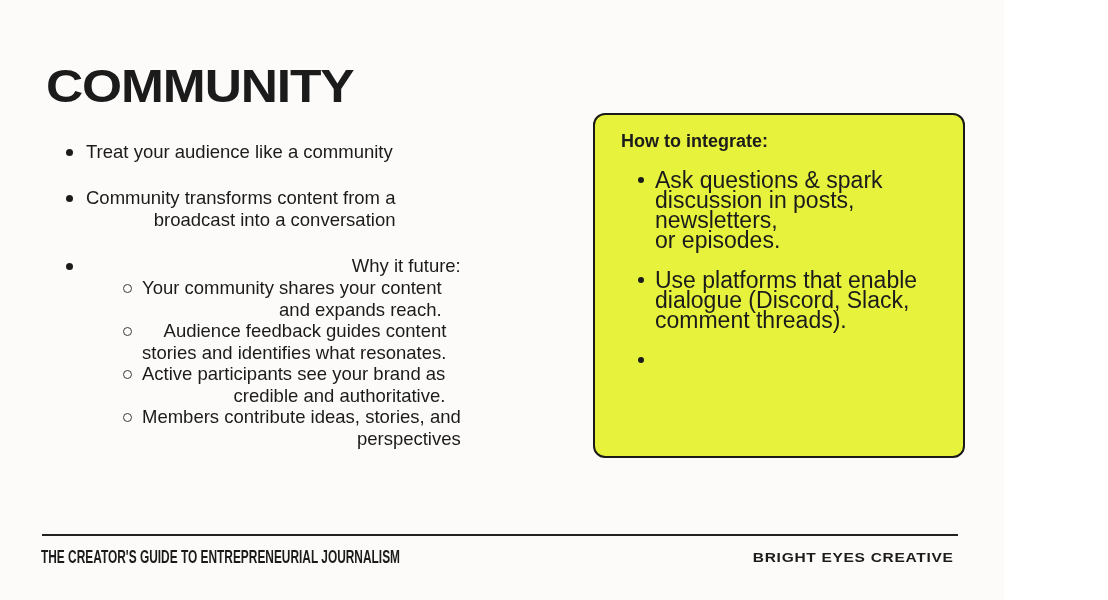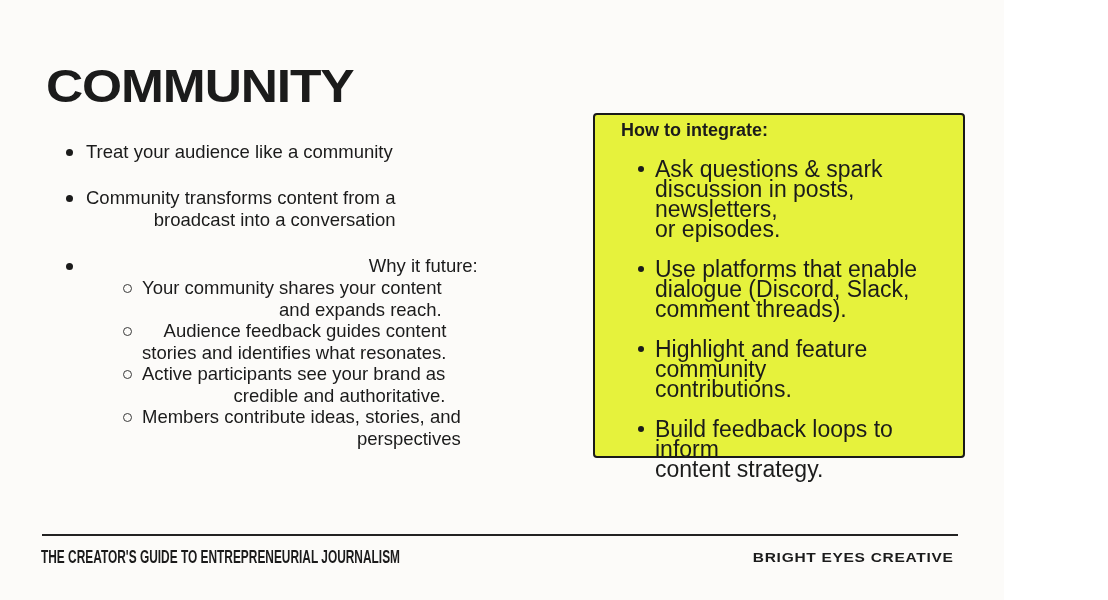--- a/index.html
+++ b/index.html
@@ -27,29 +27,29 @@
   .bullet{display:flex;margin-bottom:24px;text-align:right;}
   .bullet:last-child{margin-bottom:0;}
   .dot{
     flex:none;width:7px;height:7px;border-radius:50%;
     background:currentColor;margin:8px 13px 0 2px;
   }
   .circle{
     flex:none;width:7px;height:7px;border-radius:50%;
     border:1.5px solid #3a3a3a;background:transparent;margin:7px 10px 0 0;
   }
-  .sub-bullets{margin:0 17px 0 37px;font-size:18.5px;line-height:21.5px;}
+  .sub-bullets{margin:0 0 0 37px;font-size:18.5px;line-height:21.5px;}
   .sub-bullet{display:flex;margin:0;}
   .wrap{white-space:pre-line;}
   
   .callout{
     position:absolute;left:593px;top:113px;width:372px;height:345px;
     box-sizing:border-box;background:var(--accent);
-    border:2px solid var(--border);border-radius:4px;
-    padding:5px 24px 0 26px;
+    border:2px solid var(--border);border-radius:12px;
+    padding:16px 24px 0 26px;
   }
   .callout-heading{font-size:18px;font-weight:bold;margin:0 0 19px 0;line-height:20px;}
   .callout-bullets{list-style:none;margin:0;padding:0 0 0 17px;font-size:23px;line-height:20px;}
   .callout-bullet{display:flex;margin-bottom:20px;}
   .callout-bullet .dot{width:6px;height:6px;margin:7px 11px 0 0;}
   
   .footer-line{position:absolute;left:42px;right:46px;top:534px;height:2px;background:#222;}
   .footer-left{
     position:absolute;left:41px;top:548px;
     font-size:17.5px;font-weight:bold;line-height:1.1;white-space:nowrap;
@@ -120,27 +120,20 @@
 or episodes.</span>
       </li>
       <li class="callout-bullet">
         <span class="dot"></span>
         <span class="wrap">Use platforms that enable
 dialogue (Discord, Slack,
 comment threads).</span>
       </li>
       <li class="callout-bullet">
         <span class="dot"></span>
-        <span class="wrap">Highlight and feature community
-contributions.</span>
-      </li>
-      <li class="callout-bullet">
-        <span class="dot"></span>
-        <span class="wrap">Build feedback loops to inform
-content strategy.</span>
       </li>
     </ul>
   </div>
 
   <div class="footer-line"></div>
   <div class="footer-left">THE CREATOR'S GUIDE TO ENTREPRENEURIAL JOURNALISM</div>
   <div class="footer-right">BRIGHT EYES CREATIVE</div>
 
 </div>
 

